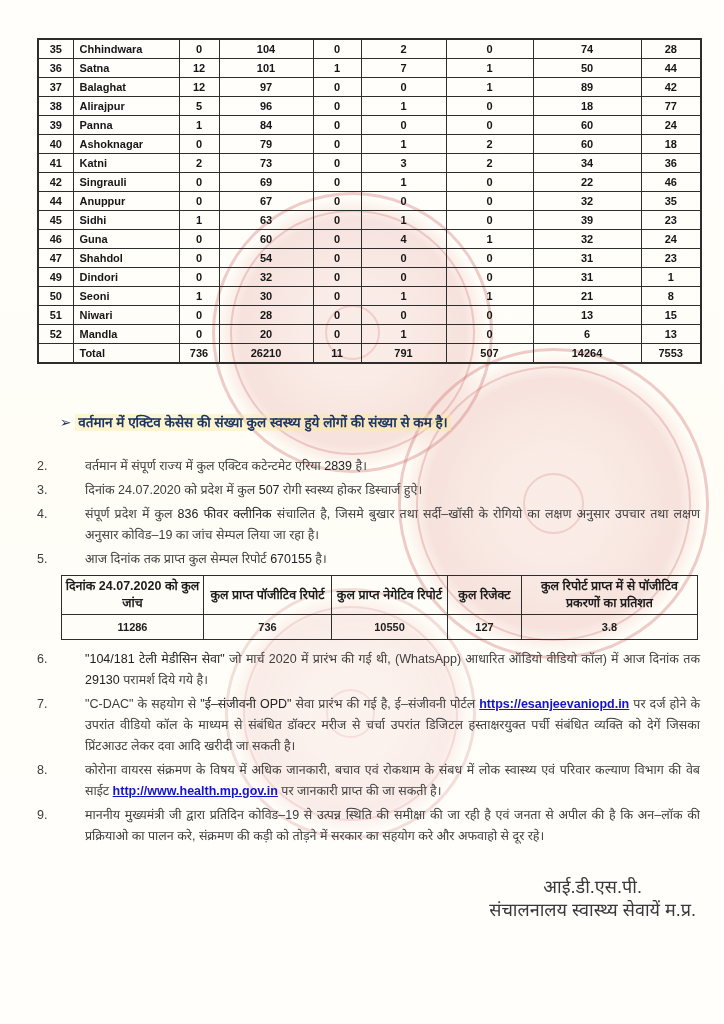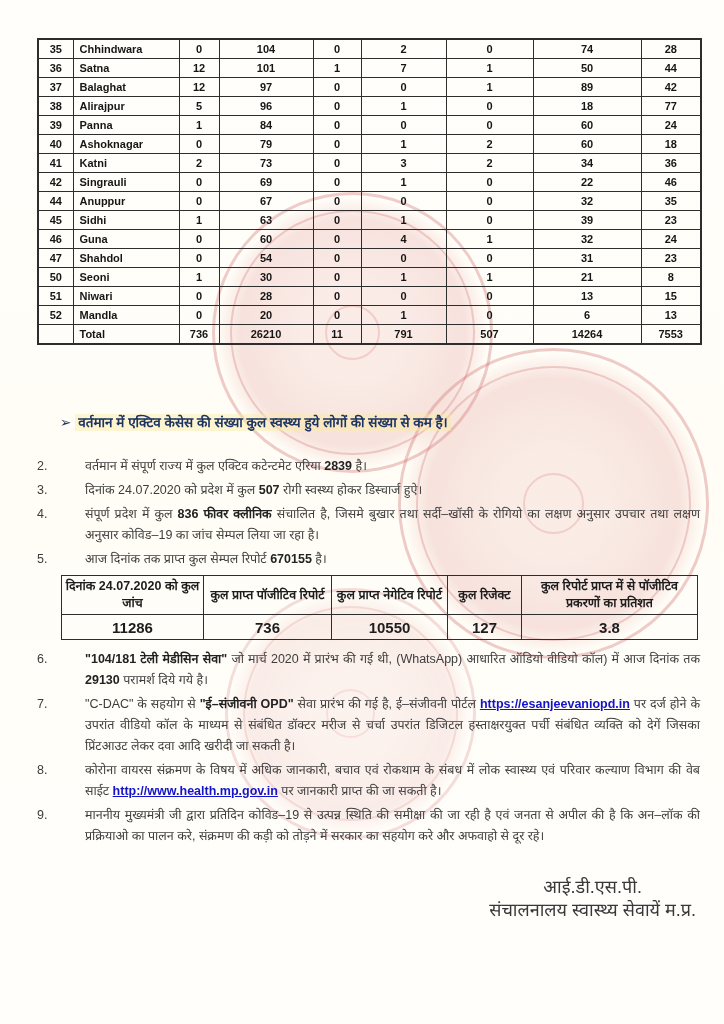--- a/index.html
+++ b/index.html
@@ -47,34 +47,34 @@
   .note .arrow{color:#1d3462;margin-right:4px;font-weight:bold;}
 
   
   .content{
     position:absolute;top:456px;left:37px;width:663px;
     font-size:12.5px;color:#3d3d3d;
   }
   .li{display:flex;margin-bottom:3px;}
   .num{flex:0 0 48px;width:48px;line-height:21px;color:#3d3d3d;}
   .litext{flex:1;text-align:justify;line-height:21px;}
-  .b{font-weight:bold;color:#222;}
+  .b{font-weight:normal;color:#222;}
   .lnk{color:#1513c9;font-weight:bold;text-decoration:underline;cursor:pointer;}
 
   
   table.stable{
     border-collapse:collapse;table-layout:fixed;
     margin:5px 0 9px 24px;width:636px;color:#1d1d1d;border-radius:26px;
   }
   table.stable th{
     border:1.5px solid #2d2d2d;font-size:12.5px;font-weight:bold;
     line-height:17px;padding:2px 3px;text-align:center;
   }
   table.stable td{
-    border:1.5px solid #2d2d2d;font-size:15px;font-weight:bold;
+    border:1.5px solid #2d2d2d;font-size:11px;font-weight:bold;
     height:22px;text-align:center;
   }
 
   .signature{
     position:absolute;top:876px;right:28px;
     font-size:18px;color:#38383a;text-align:center;line-height:23px;
   }
 </style>
 </head>
 <body>
@@ -222,20 +222,31 @@
         <tr>
           <td>47</td>
           <td class="dist">Shahdol</td>
           <td>0</td>
           <td>54</td>
           <td>0</td>
           <td>0</td>
           <td>0</td>
           <td>31</td>
           <td>23</td>
+        </tr>
+        <tr>
+          <td>49</td>
+          <td class="dist">Dindori</td>
+          <td>0</td>
+          <td>32</td>
+          <td>0</td>
+          <td>0</td>
+          <td>0</td>
+          <td>31</td>
+          <td>1</td>
         </tr>
         <tr>
           <td>50</td>
           <td class="dist">Seoni</td>
           <td>1</td>
           <td>30</td>
           <td>0</td>
           <td>1</td>
           <td>1</td>
           <td>21</td>

